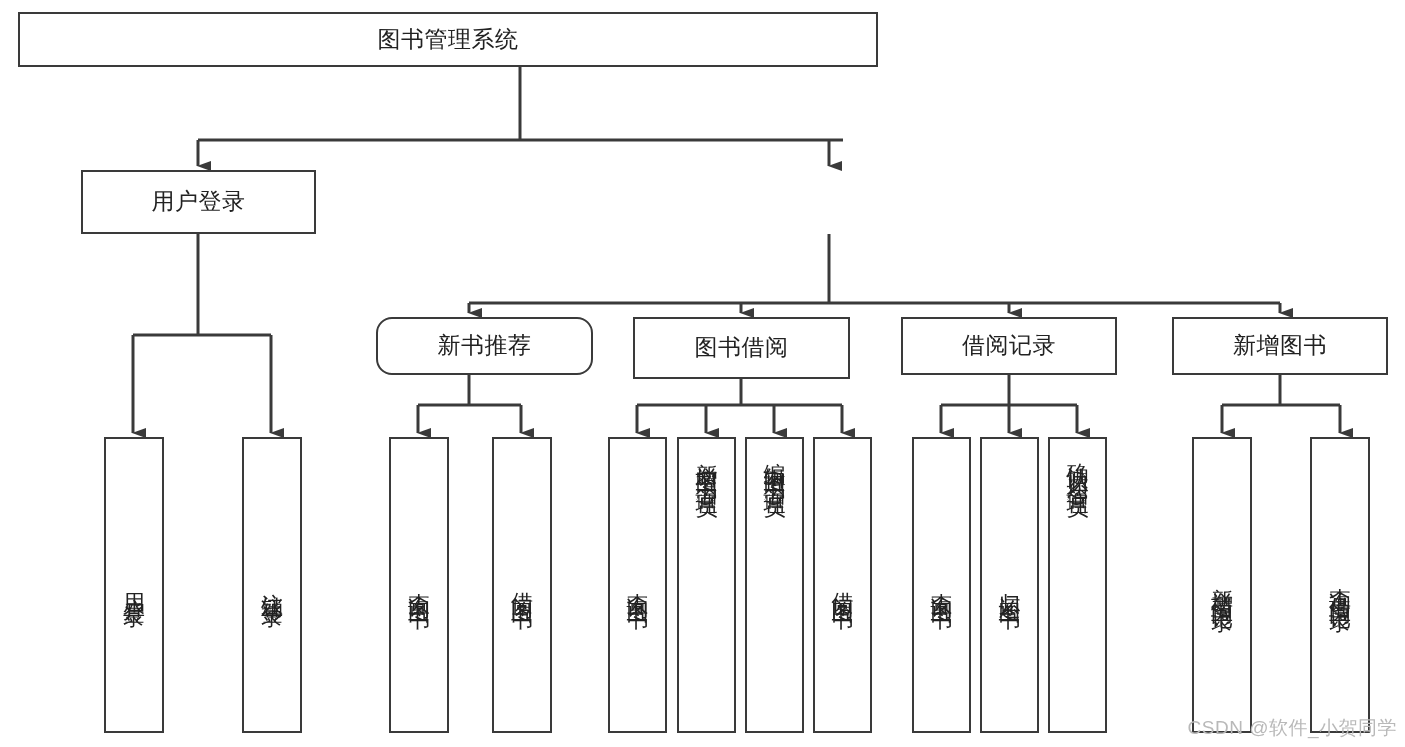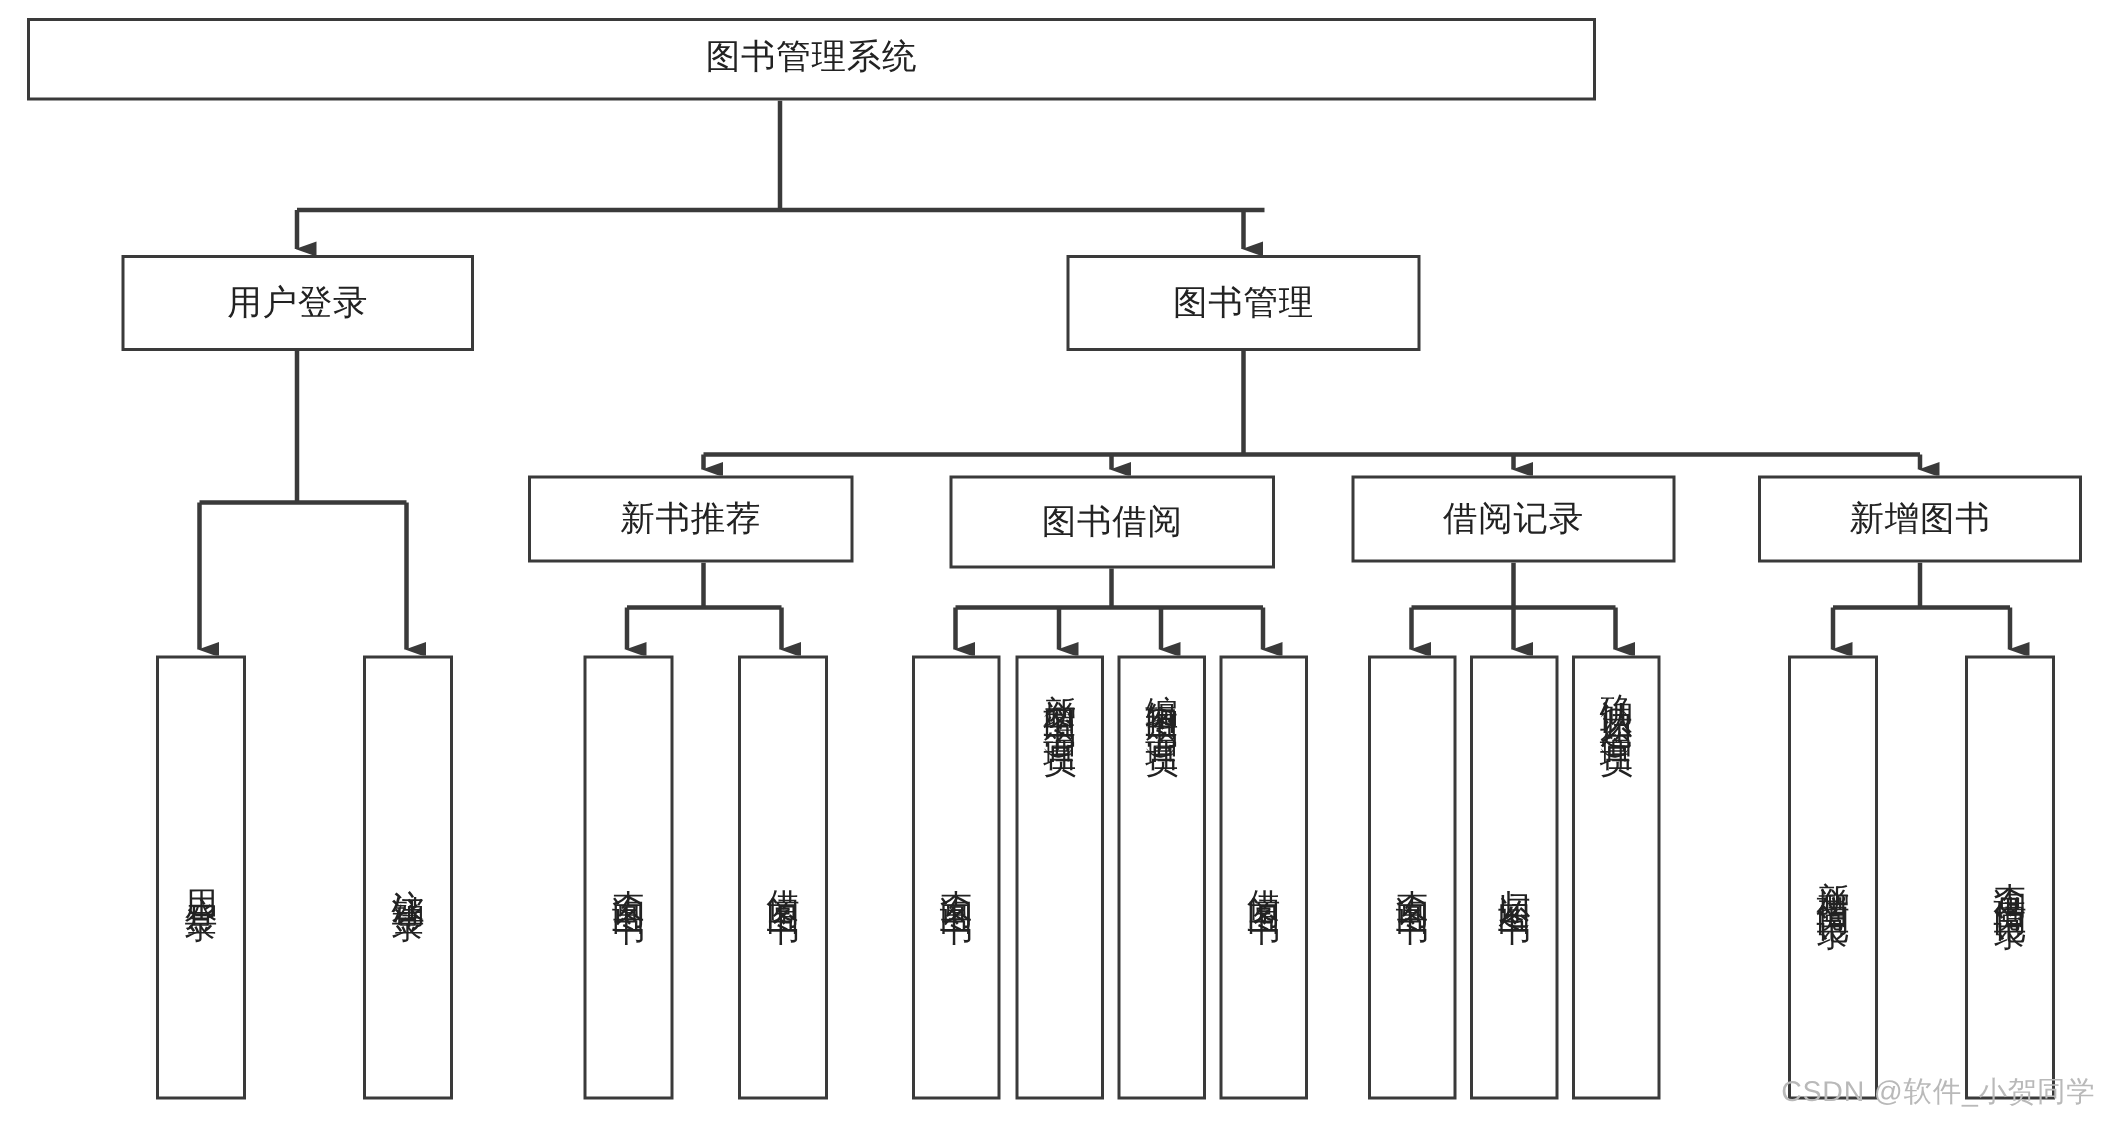--- a/index.html
+++ b/index.html
@@ -120,32 +120,29 @@
       <path d="M 1009 405 L 1009 433" marker-end="url(#arrow)"></path>
       <path d="M 1077 405 L 1077 433" marker-end="url(#arrow)"></path>
 
       <path d="M 1280 375 L 1280 405"></path>
       <path d="M 1222 405 L 1340 405"></path>
       <path d="M 1222 405 L 1222 433" marker-end="url(#arrow)"></path>
       <path d="M 1340 405 L 1340 433" marker-end="url(#arrow)"></path>
     </g>
   </svg>
 
-  <div class="node horizontal" style="left:18px; top:12px; width:1046px; height:55px;font-family:Liberation Mono, monospace;">
+  <div class="node horizontal" style="left:18px; top:12px; width:860px; height:55px;">
     <span class="label">图书管理系统</span>
   </div>
 
   <div class="node horizontal" style="left:81px; top:170px; width:235px; height:64px;">
     <span class="label">用户登录</span>
   </div>
-  <div class="node horizontal" style="left:711px; top:170px; width:236px; height:64px;">
-    <span class="label">图书管理</span>
-  </div>
 
-  <div class="node horizontal" style="left:352px; top:317px; width:217px; height:58px;">
+  <div class="node horizontal" style="left:376px; top:317px; width:217px; height:58px;border-radius:16px;">
     <span class="label">新书推荐</span>
   </div>
   <div class="node horizontal" style="left:633px; top:317px; width:217px; height:62px;">
     <span class="label">图书借阅</span>
   </div>
   <div class="node horizontal" style="left:901px; top:317px; width:216px; height:58px;">
     <span class="label">借阅记录</span>
   </div>
   <div class="node horizontal" style="left:1172px; top:317px; width:216px; height:58px;">
     <span class="label">新增图书</span>

